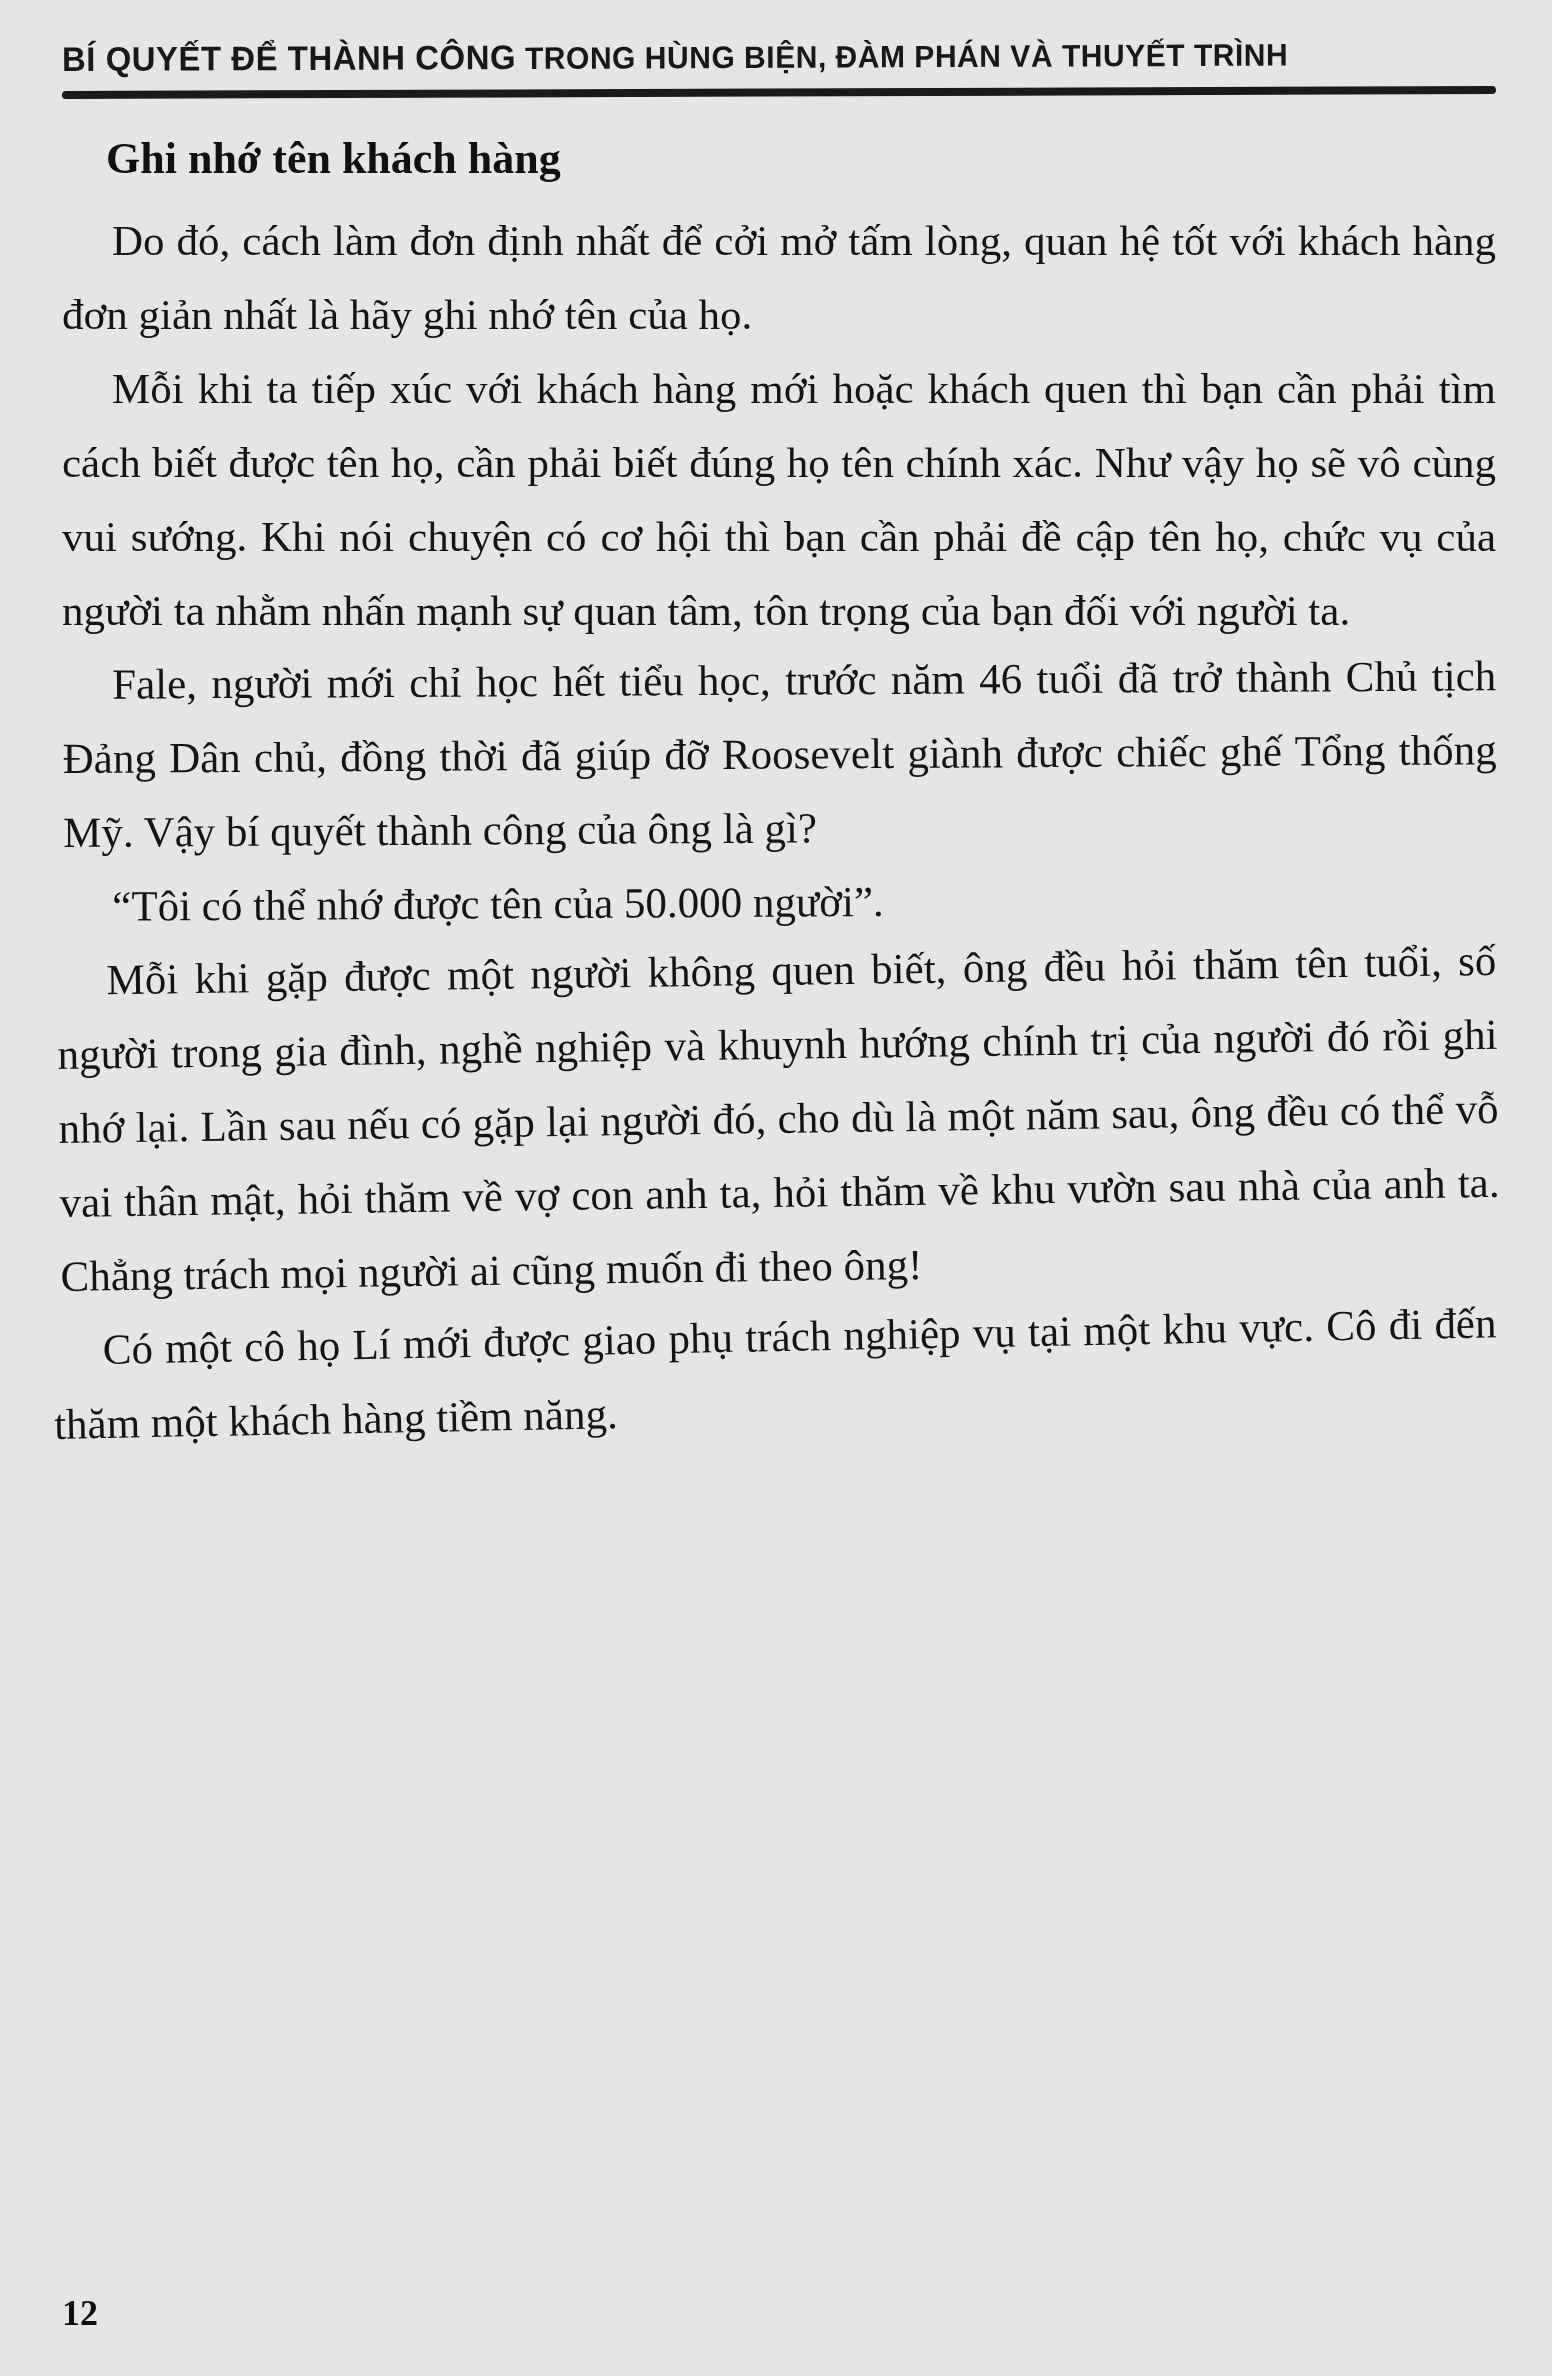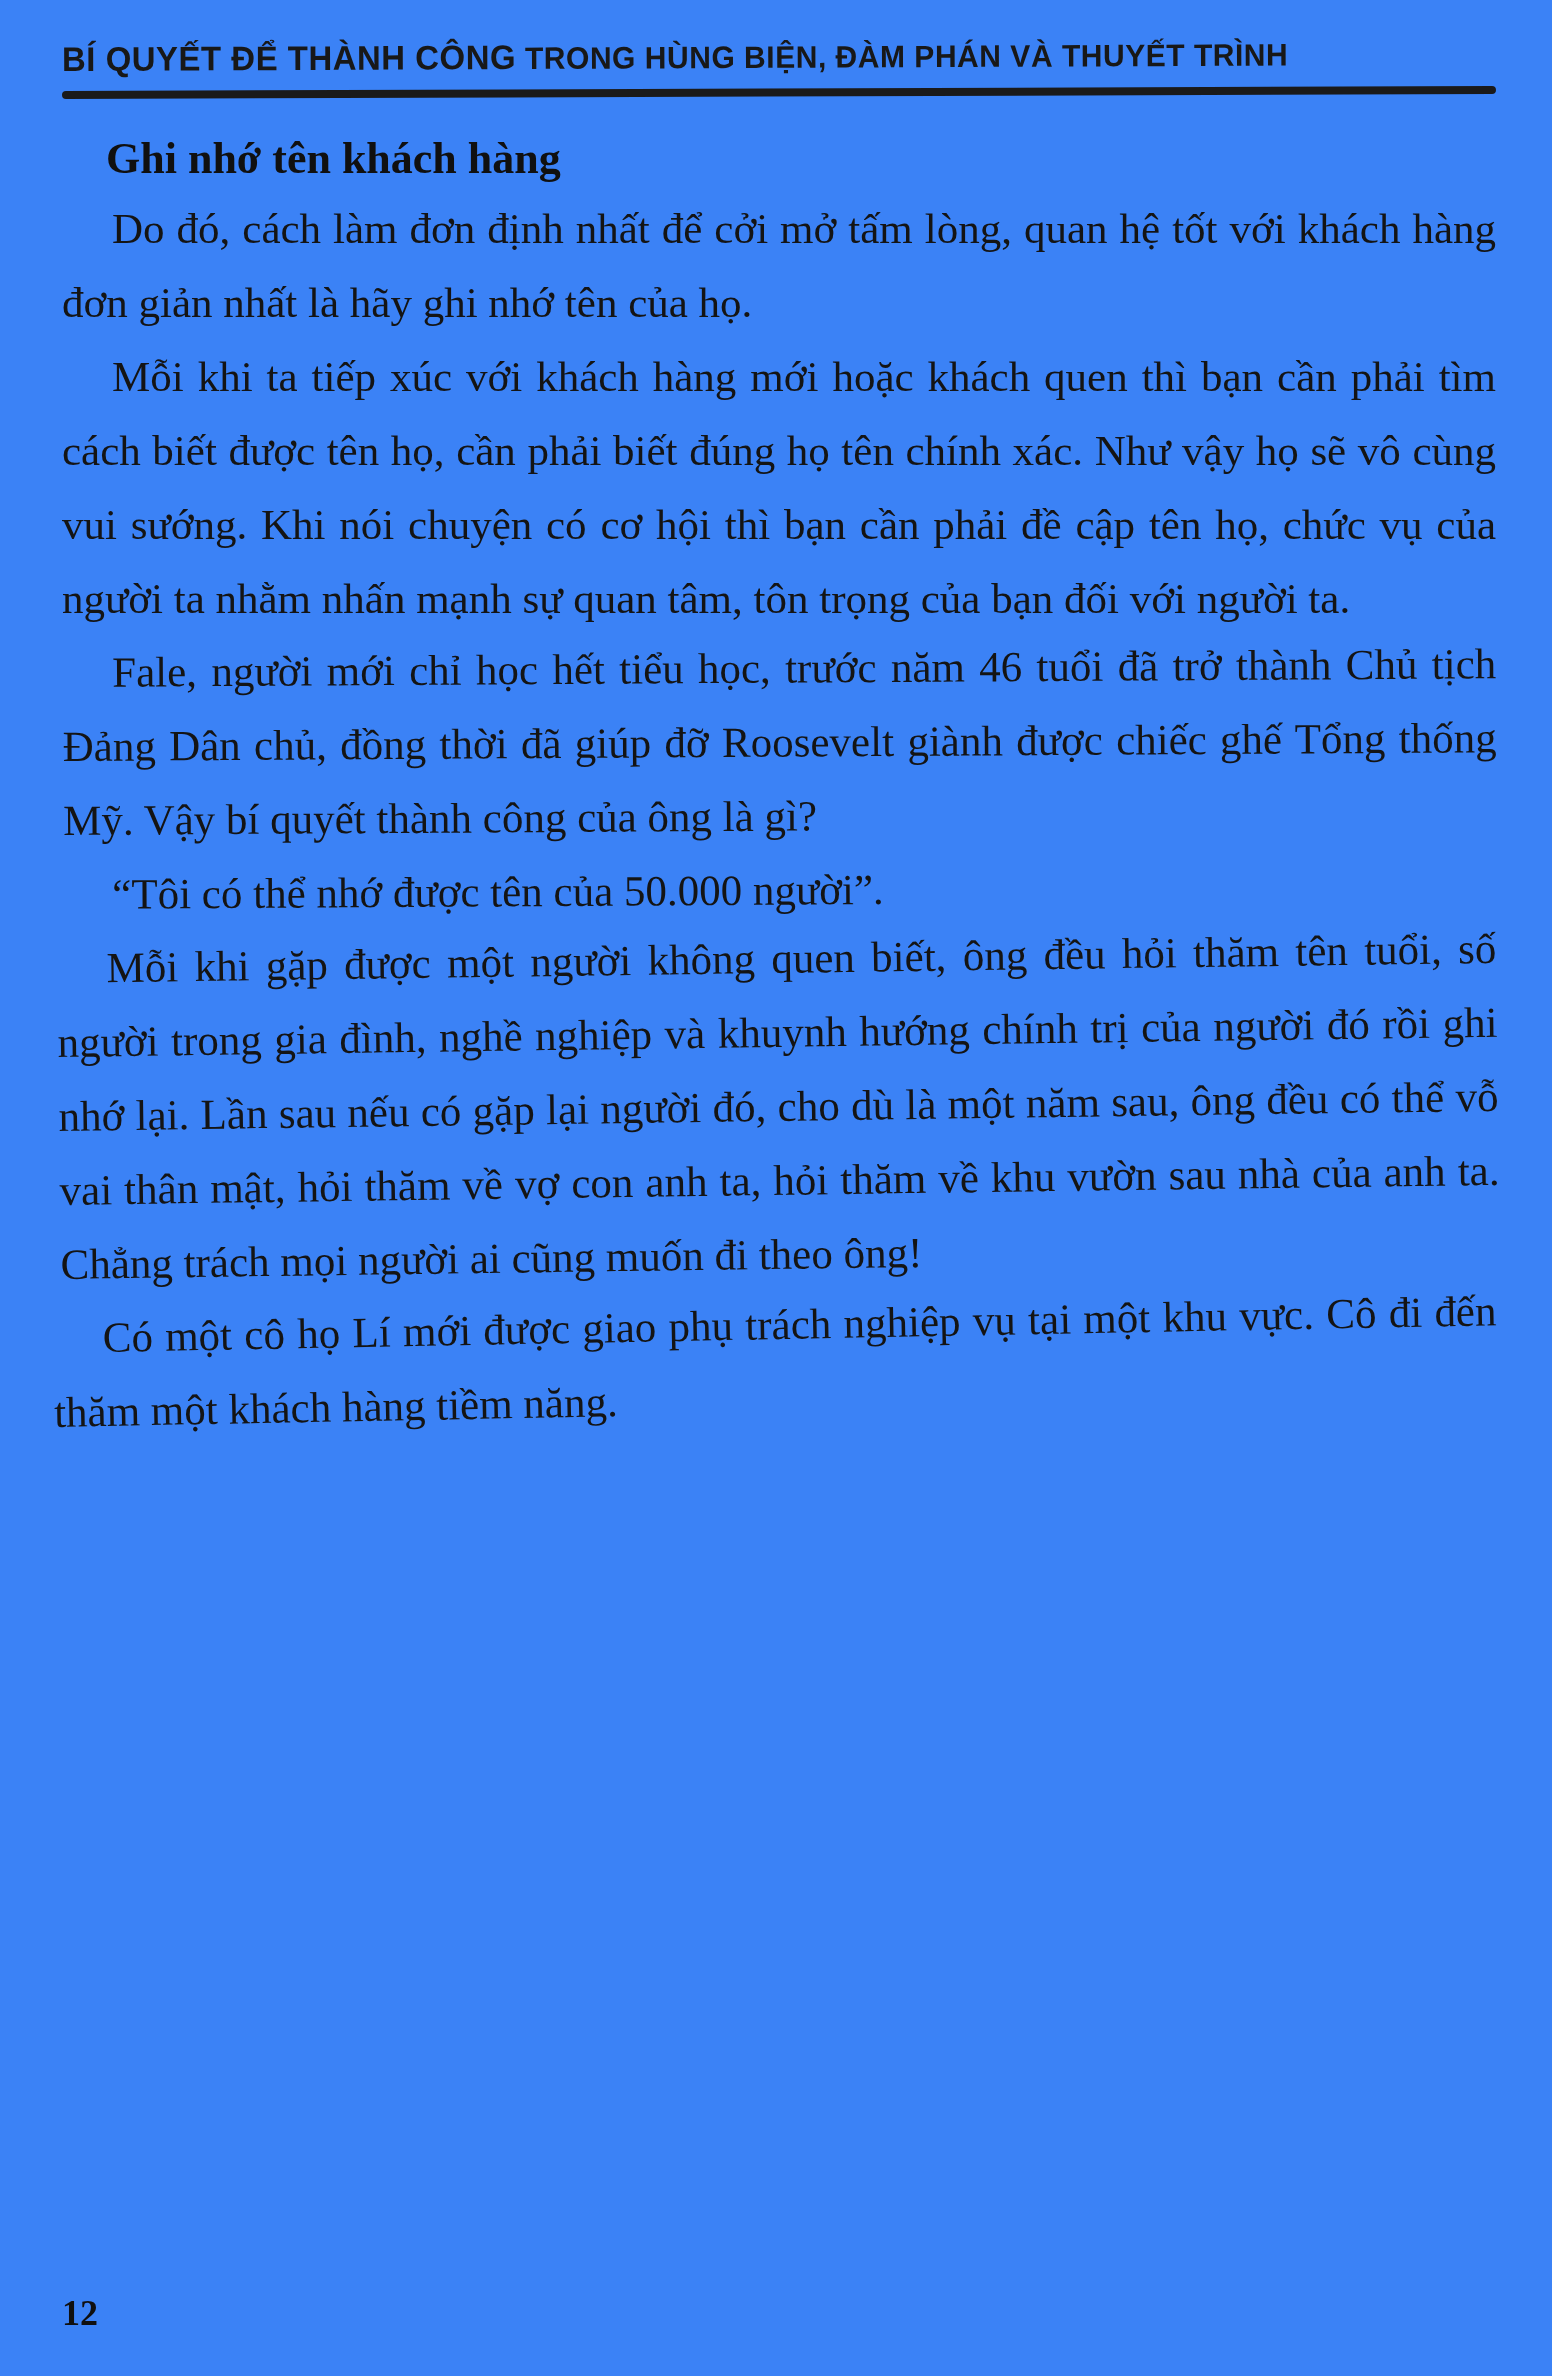--- a/index.html
+++ b/index.html
@@ -6,21 +6,21 @@
   html, body {
     margin: 0;
     padding: 0;
     background: #ffffff;
   }
   .sheet {
     position: relative;
     width: 1552px;
     height: 2376px;
     margin: 0 auto;
-    background: #3b82f6;
+    background: #e5e5e5;
     box-sizing: border-box;
     padding: 40px 56px 0 62px;
     font-family: "Liberation Serif", serif;
     color: #131313;
     overflow: hidden;
   }
   .running-header {
     font-family: "Liberation Sans", sans-serif;
     font-weight: 700;
     white-space: nowrap;
@@ -35,21 +35,21 @@
     height: 8px;
     background: #1a1a1a;
     border-radius: 4px;
     margin-top: 12px;
     transform: rotate(-0.2deg);
     transform-origin: left center;
   }
   .section-heading {
     font-size: 44px;
     font-weight: 700;
-    margin: 34px 0 8px 44px;
+    margin: 34px 0 20px 44px;
     color: #101010;
   }
   .para {
     font-size: 43px;
     line-height: 74px;
     text-align: justify;
     text-indent: 50px;
     margin: 0;
     color: #141414;
   }

